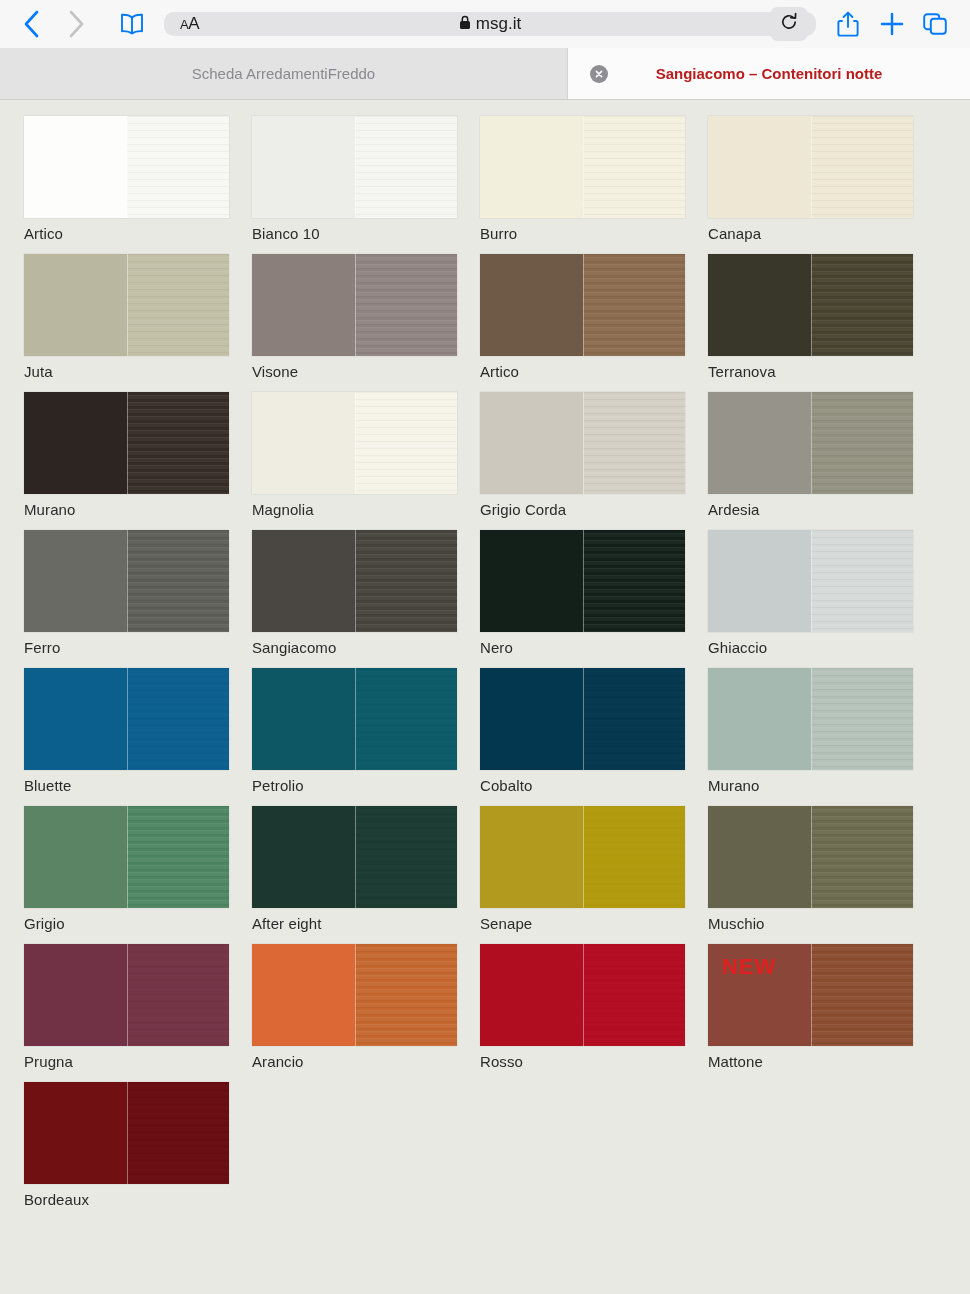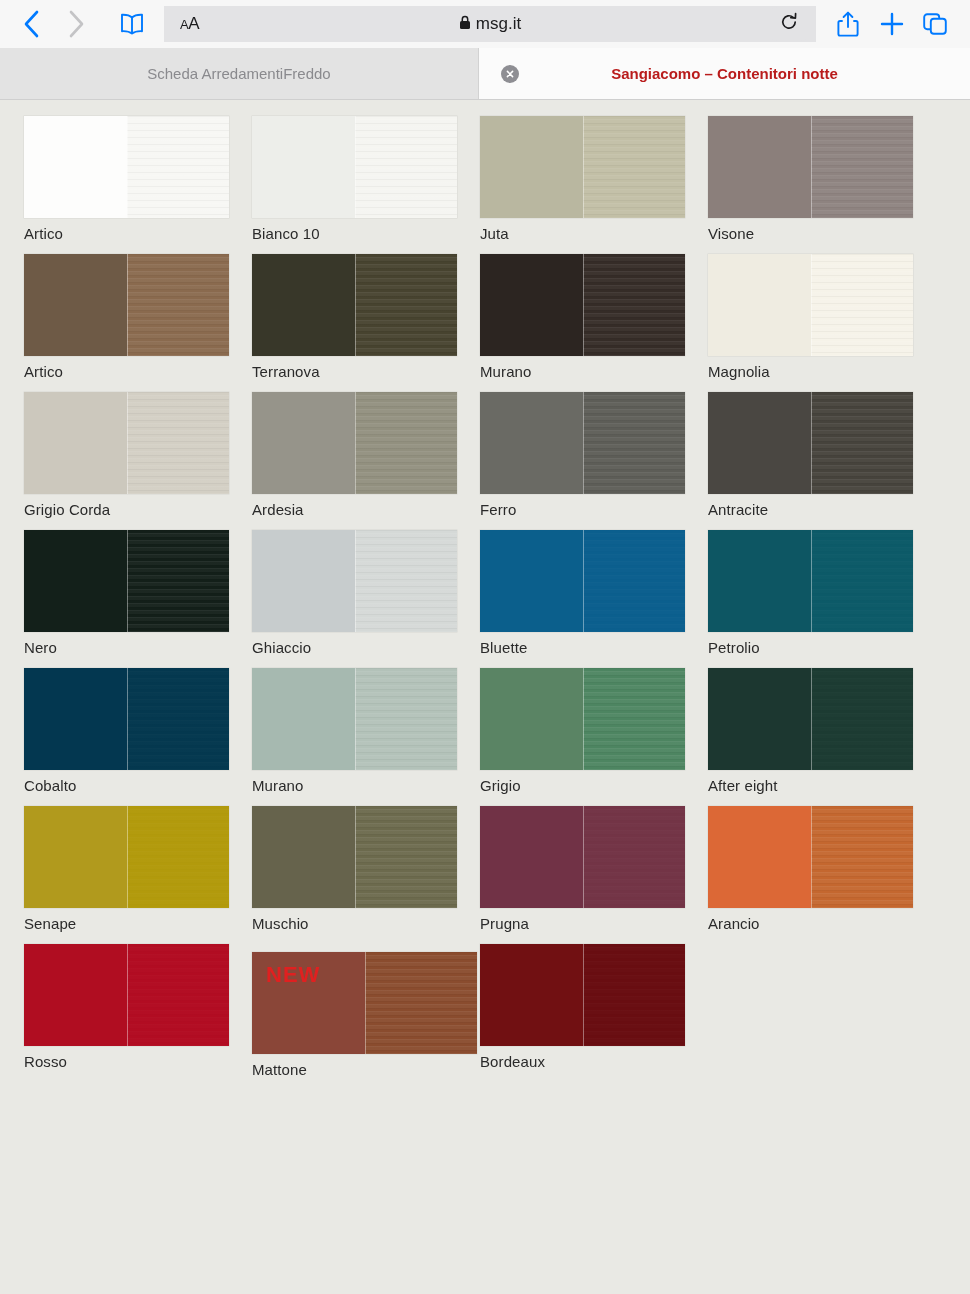--- a/index.html
+++ b/index.html
@@ -29,24 +29,24 @@
   }
   .tb-btn svg { display: block; }
   .nav-back   { margin-left: -2px; }
   .nav-fwd    { }
   .book-btn   { margin-left: 12px; }
 
   .url-wrap {
     flex: 1 1 auto;
     display: flex;
     align-items: center;
-    height: 36px;
+    height: 24px;
     margin: 0 10px;
     background: #e3e3e5;
-    border-radius: 0;
+    border-radius: 10px;
     position: relative;
     padding: 12px 8px;
   }
   .aa-btn {
     font-size: 17px;
     color: #1c1c1e;
     letter-spacing: -0.5px;
     padding: 0 8px;
     flex: 0 0 auto;
     font-family: "Liberation Sans", sans-serif;
@@ -86,21 +86,21 @@
   }
   .tab {
     display: flex;
     align-items: center;
     justify-content: center;
     position: relative;
     font-size: 15px;
     border-right: 1px solid #d2d2d2;
   }
   .tab.inactive {
-    width: 479px;
+    width: 568px;
     background: #e3e3e3;
     color: #8a8a8e;
   }
   .tab.active {
     flex: 1 1 auto;
     background: #fbfbfb;
     color: #b91c1c;
     font-weight: bold;
     border-right: none;
   }
@@ -304,20 +304,36 @@
       <div class="swatch-cell">
         <div class="swatch" style="width: 205px;">
           <div class="swatch-half left" style="background: rgb(237, 238, 234);"></div>
           <div class="swatch-half right" style="background: rgb(245, 245, 241);"></div>
           <div class="swatch-split"></div>
         </div>
         <div class="swatch-label">Bianco 10</div>
       </div>
       <div class="swatch-cell">
         <div class="swatch" style="width: 205px;">
+          <div class="swatch-half left" style="background: rgb(243, 239, 221);"></div>
+          <div class="swatch-half right" style="background: rgb(244, 240, 222);"></div>
+          <div class="swatch-split"></div>
+        </div>
+        <div class="swatch-label">Burro</div>
+      </div>
+      <div class="swatch-cell">
+        <div class="swatch" style="width: 205px;">
+          <div class="swatch-half left" style="background: rgb(238, 231, 211);"></div>
+          <div class="swatch-half right" style="background: rgb(238, 232, 212);"></div>
+          <div class="swatch-split"></div>
+        </div>
+        <div class="swatch-label">Canapa</div>
+      </div>
+      <div class="swatch-cell">
+        <div class="swatch" style="width: 205px;">
           <div class="swatch-half left" style="background: rgb(185, 183, 160);"></div>
           <div class="swatch-half right" style="background: rgb(194, 191, 166);"></div>
           <div class="swatch-split"></div>
         </div>
         <div class="swatch-label">Juta</div>
       </div>
       <div class="swatch-cell">
         <div class="swatch" style="width: 205px;">
           <div class="swatch-half left" style="background: rgb(139, 127, 123);"></div>
           <div class="swatch-half right" style="background: rgb(142, 131, 128);"></div>
@@ -380,21 +396,21 @@
           <div class="swatch-split"></div>
         </div>
         <div class="swatch-label">Ferro</div>
       </div>
       <div class="swatch-cell">
         <div class="swatch" style="width: 205px;">
           <div class="swatch-half left" style="background: rgb(74, 71, 66);"></div>
           <div class="swatch-half right" style="background: rgb(70, 67, 60);"></div>
           <div class="swatch-split"></div>
         </div>
-        <div class="swatch-label">Antracite</div>
+        <div class="swatch-label">Sangiacomo</div>
       </div>
       <div class="swatch-cell">
         <div class="swatch" style="width: 205px;">
           <div class="swatch-half left" style="background: rgb(19, 32, 26);"></div>
           <div class="swatch-half right" style="background: rgb(19, 31, 25);"></div>
           <div class="swatch-split"></div>
         </div>
         <div class="swatch-label">Nero</div>
       </div>
       <div class="swatch-cell">
@@ -487,21 +503,21 @@
       </div>
       <div class="swatch-cell">
         <div class="swatch" style="width: 205px;">
           <div class="swatch-half left" style="background: rgb(176, 13, 33);"></div>
           <div class="swatch-half right flat" style="background: rgb(178, 12, 34); --notex: 1;"></div>
           <div class="swatch-split"></div>
         </div>
         <div class="swatch-label">Rosso</div>
       </div>
       <div class="swatch-cell">
-        <div class="swatch" style="width: 225px; margin-top: 8px;">
+        <div class="swatch" style="width: 205px;">
           <div class="swatch-half left" style="background: rgb(138, 70, 56);"></div>
           <div class="swatch-half right" style="background: rgb(138, 76, 46);"></div>
           <div class="swatch-split"></div>
           <div class="new-badge" style="color: rgb(224, 32, 32);">NEW</div>
         </div>
         <div class="swatch-label">Mattone</div>
       </div>
       <div class="swatch-cell">
         <div class="swatch" style="width: 205px;">
           <div class="swatch-half left" style="background: rgb(113, 16, 18);"></div>

